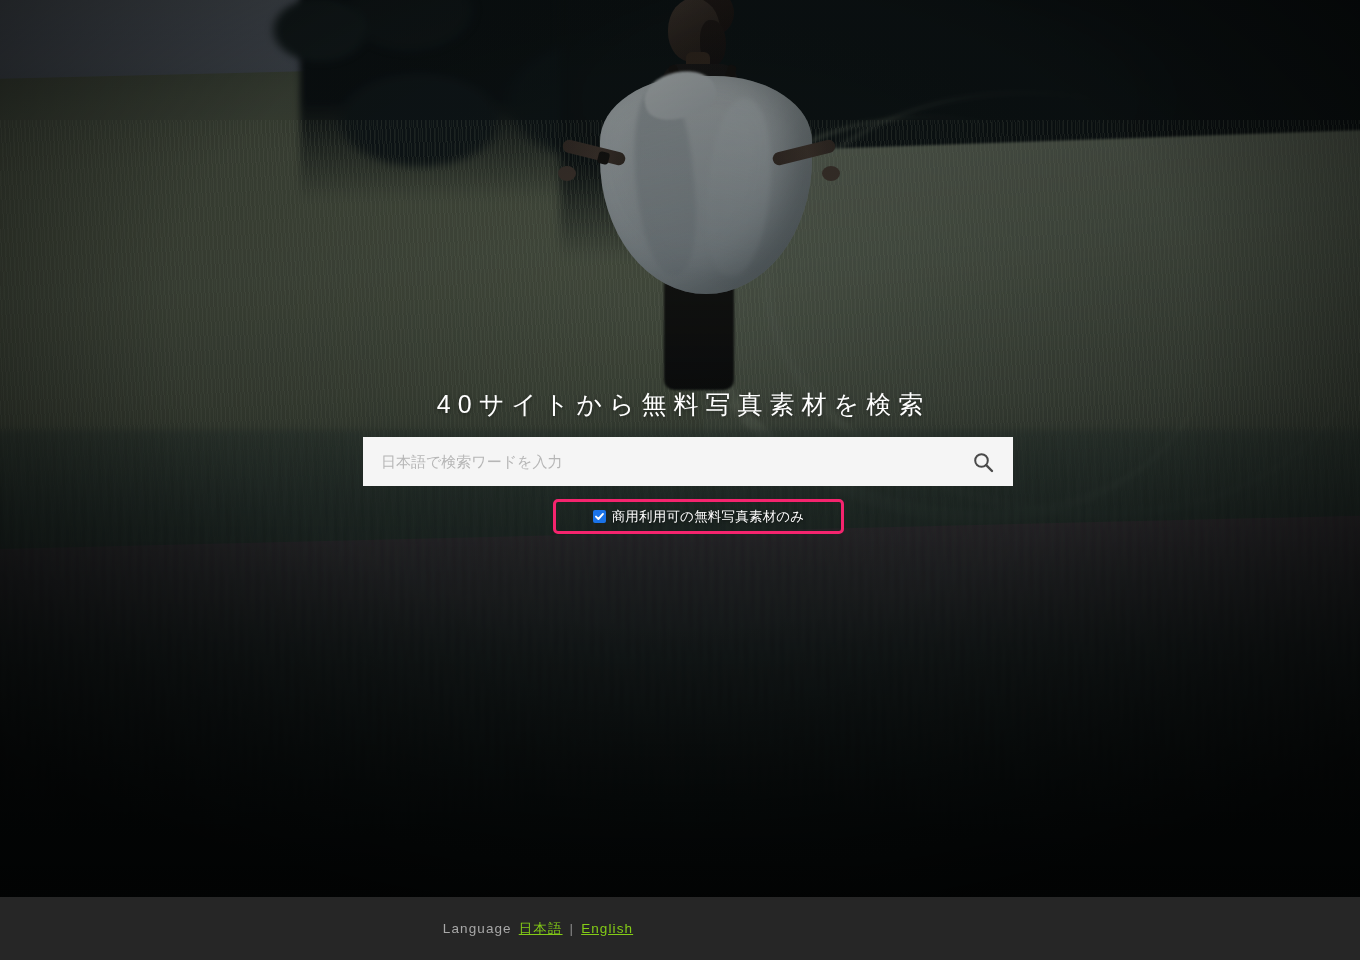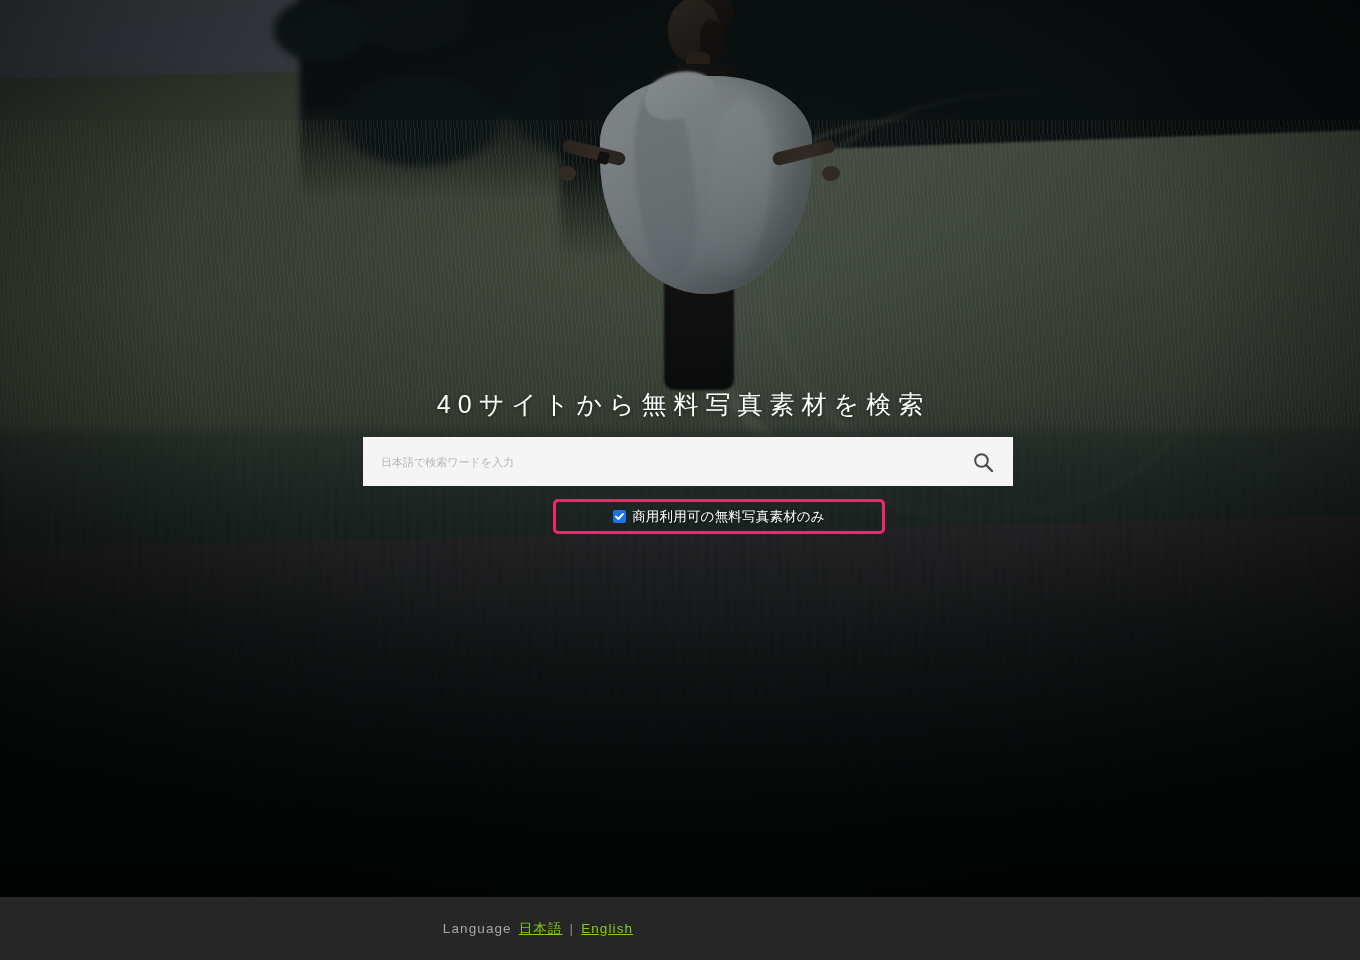--- a/index.html
+++ b/index.html
@@ -324,41 +324,41 @@
     display: flex;
     align-items: center;
   }
   .search-input {
     flex: 1;
     height: 100%;
     border: 0;
     outline: none;
     background: transparent;
     padding: 0 18px;
-    font-size: 11px;
+    font-size: 15px;
     font-family: "Liberation Sans", "DejaVu Sans", sans-serif;
     color: #333;
   }
   .search-input::placeholder { color: #b6b6b6; }
   .search-btn {
     width: 60px; height: 100%;
     border: 0;
     background: transparent;
     cursor: pointer;
     display: flex;
     align-items: center;
     justify-content: center;
     padding: 0;
   }
   .search-btn svg { display: block; }
 
   .filter-highlight {
     position: absolute;
     left: 553px; top: 499px;
-    width: 332px; height: 35px;
+    width: 291px; height: 35px;
     border: 3px solid #f5246e;
     border-radius: 5px;
     display: flex;
     align-items: center;
     justify-content: center;
   }
   .filter-row {
     display: flex;
     align-items: center;
     gap: 6px;

